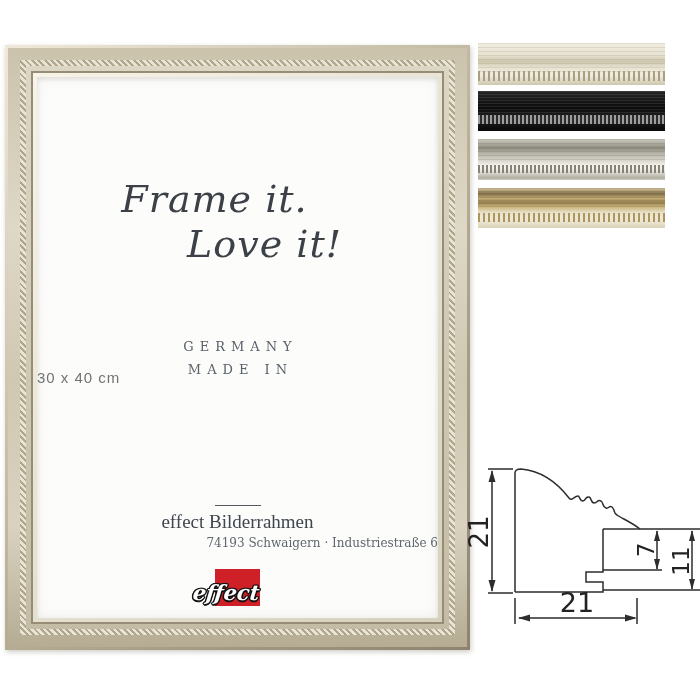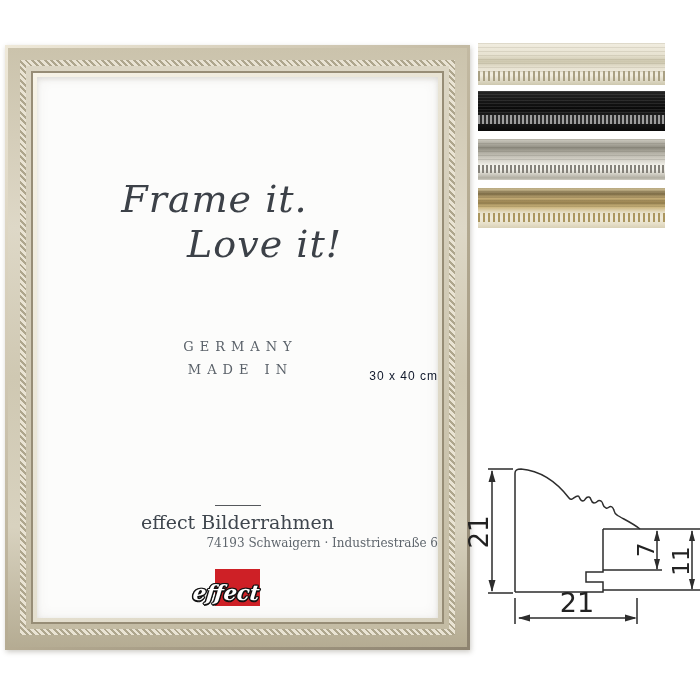--- a/index.html
+++ b/index.html
@@ -23,24 +23,24 @@
          box-shadow:inset 0 2px 5px rgba(80,70,50,.14), inset 0 0 14px rgba(80,70,50,.07);}
 
   
   .paper *{position:absolute;}
   .hl{left:50%;font-style:italic;font-size:38px;line-height:1;color:#3c4148;letter-spacing:1px;white-space:nowrap;}
   .hl1{top:103px;transform:translateX(calc(-50% - 23px));}
   .hl2{top:148px;transform:translateX(calc(-50% + 27px));}
   .origin{left:0;width:100%;text-align:center;font-size:13px;color:#5b626a;
           letter-spacing:6px;padding-left:6px;box-sizing:border-box;white-space:nowrap;}
   .o1{top:245px;margin-top:40px;} .o2{top:262px;}
-  .size{top:292px;left:0;width:100%;text-align:right;
-        font-family:"Liberation Sans",sans-serif;font-size:12px;color:#0f172a;letter-spacing:1px;}
+  .size{top:292px;left:0;width:100%;text-align:left;
+        font-family:"Liberation Sans",sans-serif;font-size:15px;color:#737373;letter-spacing:1px;}
   .divider{top:428px;left:50%;transform:translateX(-50%);width:46px;height:1px;background:#55585c;}
-  .company{top:434px;left:0;width:100%;text-align:center;font-size:19px;color:#3f464e;}
+  .company{top:434px;left:0;width:100%;text-align:center;font-size:19px;color:#3f464e;font-family:Liberation Serif, serif;}
   .addr{top:459px;left:0;width:100%;text-align:right;font-size:12px;color:#5f666d;}
   .logo{top:492px;left:178px;width:45px;height:37px;background:#ce2026;}
   .logo-text{top:505px;left:156px;font-weight:bold;font-style:italic;font-size:21px;line-height:1;
              color:#ffffff;transform:skewX(-6deg);white-space:nowrap;
              text-shadow:-1px -1px 0 #121212,1px -1px 0 #121212,-1px 1px 0 #121212,1px 1px 0 #121212,
                          -1.5px 0 0 #121212,1.5px 0 0 #121212,0 1.5px 0 #121212,0 -1.5px 0 #121212;}
 
   
   .swatch{position:absolute;left:478px;width:187px;background-repeat:no-repeat;}
   .s1{top:43px;height:42px;

